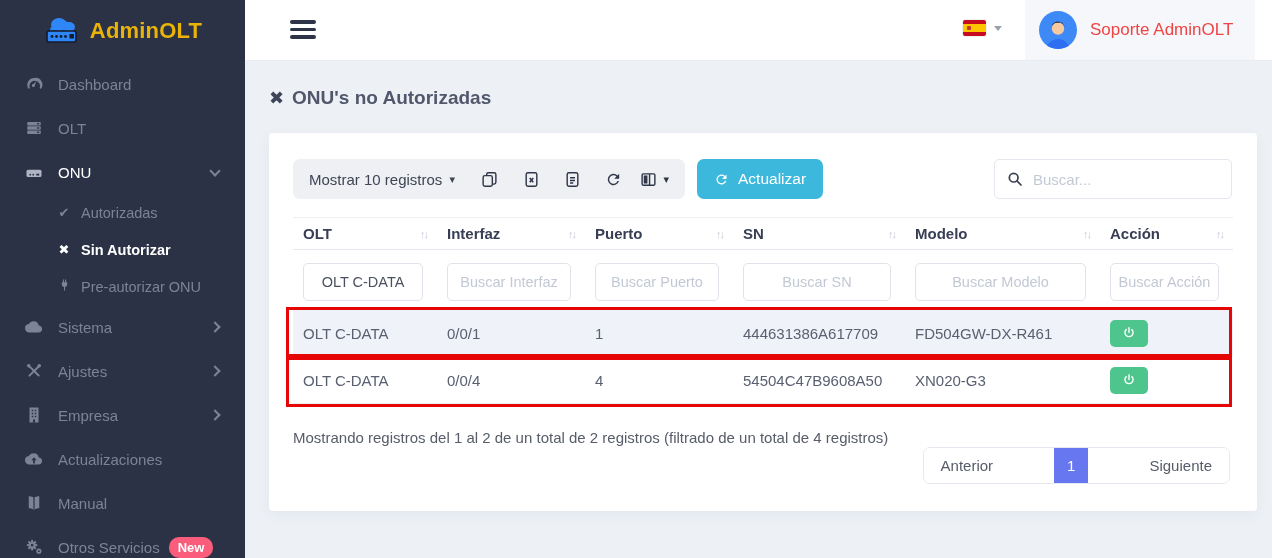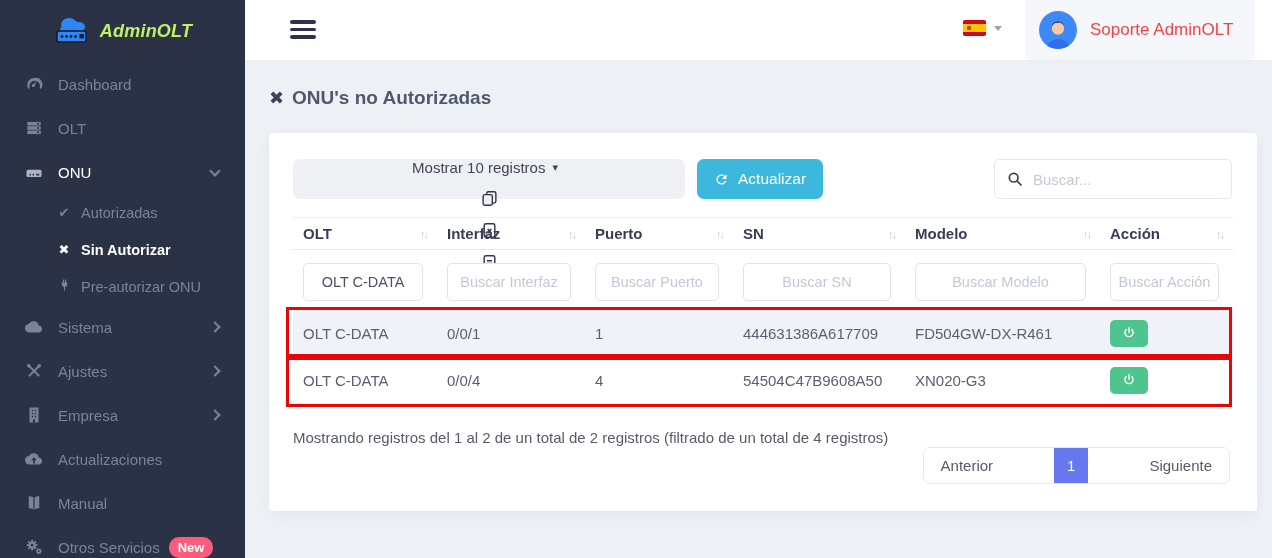--- a/index.html
+++ b/index.html
@@ -2,21 +2,21 @@
 <html><head>
 <meta charset="utf-8">
 <style>
   * { margin:0; padding:0; box-sizing:border-box; }
   html,body { width:1272px; height:558px; overflow:hidden; }
   body { font-family:"Liberation Sans","DejaVu Sans",sans-serif; background:#edf1f6; position:relative; }
 
   
   .sidebar { position:absolute; left:0; top:0; width:245px; height:558px; background:#2b3245; z-index:5; }
   .brand { height:62px; display:flex; align-items:center; justify-content:center; gap:9px; }
-  .brand-name { color:#bef264; font-size:18px; font-weight:bold; letter-spacing:.2px;font-style:italic; }
+  .brand-name { color:#eab308; font-size:22px; font-weight:bold; letter-spacing:.2px; }
   .nav-item { height:44px; display:flex; align-items:center; padding:0 24px; color:#7c8396; font-size:15px; cursor:pointer; position:relative; }
   .nav-item .nico { width:19px; height:19px; margin-right:15px; flex:0 0 19px; display:flex; align-items:center; justify-content:center; }
   .nav-item svg { width:18px; height:18px; fill:#7c8396; }
   .nav-item.active { color:#ffffff; }
   .nav-item.active svg { fill:#aeb4c4; }
   .sub-item { height:37px; display:flex; align-items:center; padding-left:56px; color:#7c8396; font-size:14.5px; cursor:pointer; }
   .sub-item .sico { width:16px; margin-right:9px; font-size:13px; text-align:center; }
   .sub-item.active { color:#ffffff; font-weight:bold; }
   .chev { width:8px; height:8px; border-right:2px solid #7c8396; border-bottom:2px solid #7c8396; position:absolute; right:26px; }
   .chev.right { transform:rotate(-45deg); }
@@ -35,21 +35,21 @@
   .user-name { color:#ef4444; font-size:17px; }
 
   
   .main { position:absolute; left:245px; top:60px; right:0; bottom:0; background:#edf1f6; }
   .page-title { position:absolute; left:24px; top:27px; display:flex; align-items:center; gap:8px; font-size:19px; font-weight:bold; color:#51586c; }
   .page-title .x { font-size:18px; color:#3d445a; }
 
   .card { position:absolute; left:24px; top:73px; width:988px; height:378px; background:#ffffff; border-radius:4px; box-shadow:0 4px 14px rgba(40,50,80,.05); }
 
   
-  .tool-group { position:absolute; left:24px; top:26px; width:392px; height:40px; background:#eef0f4; border-radius:7px; display:flex; align-items:center; padding:0 16px; gap:13px;flex-direction:column; }
+  .tool-group { position:absolute; left:24px; top:26px; width:392px; height:40px; background:#eef0f4; border-radius:7px; display:flex; align-items:center; padding:0 16px; gap:13px; }
   .length-menu { display:flex; align-items:center; gap:7px; color:#3f4555; font-size:15px; cursor:pointer; white-space:nowrap; margin-right:8px; }
   .tool-ic { width:30px; height:26px; display:flex; align-items:center; justify-content:center; cursor:pointer; color:#2f3648; }
   .tool-ic svg { width:17px; height:19px; }
   .cols-wrap { display:flex; align-items:center; gap:6px; cursor:pointer; color:#2f3648; }
   .btn-refresh { position:absolute; left:428px; top:26px; height:40px; padding:0 17px; background:#3cb8dc; border:none; border-radius:7px; color:#fff; font-size:15.5px; font-family:inherit; display:flex; align-items:center; gap:9px; cursor:pointer; }
   .btn-refresh svg { width:15px; height:15px; fill:#fff; }
   .searchbox { position:absolute; right:25px; top:26px; width:238px; height:40px; background:#fff; border:1px solid #e4e7ed; border-radius:5px; display:flex; align-items:center; padding:0 12px; gap:10px; }
   .searchbox svg { width:16px; height:16px; stroke:#3a4152; flex:0 0 16px; }
   .searchbox input { border:none; outline:none; width:100%; font-size:15px; font-family:inherit; color:#404040; }
   .searchbox input::placeholder { color:#c3c9d4; }

